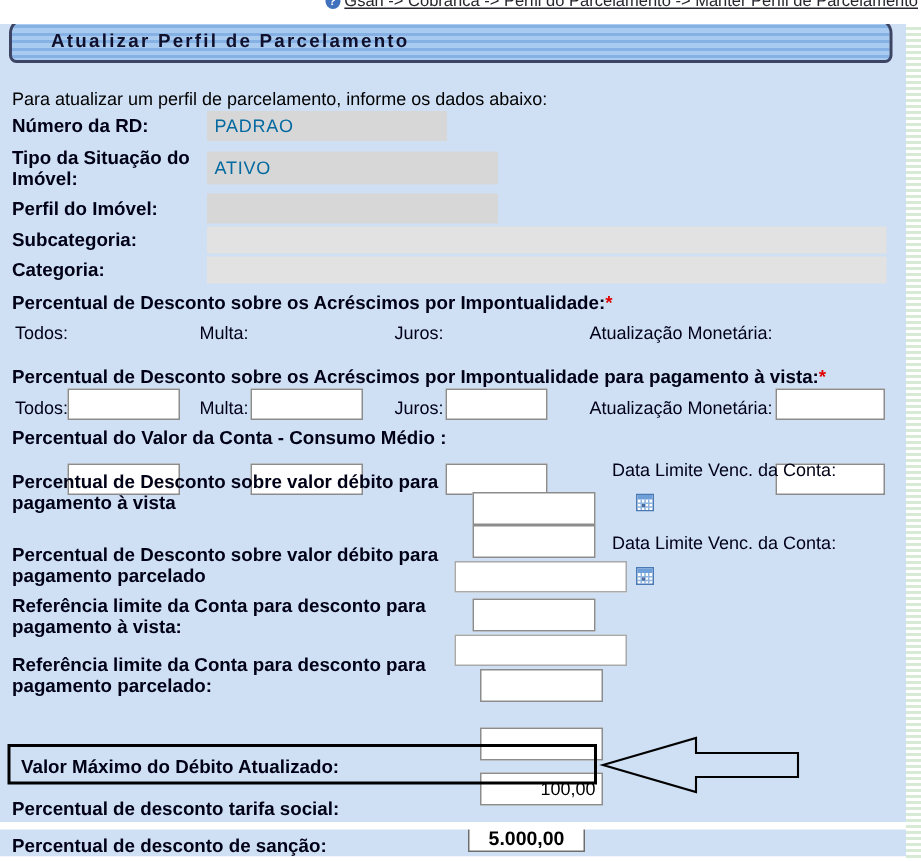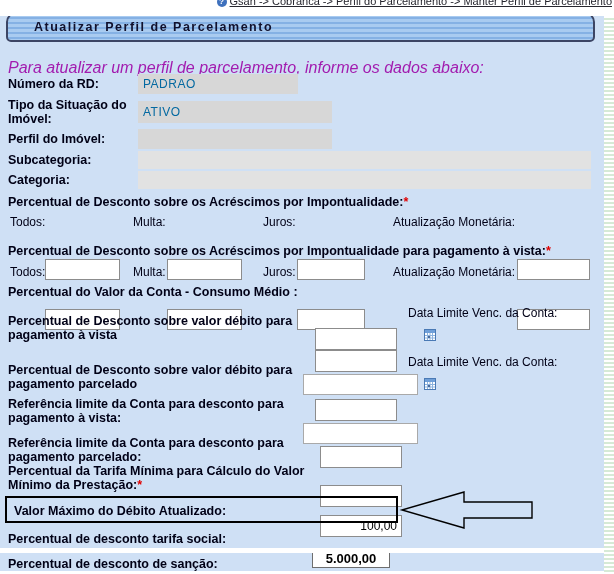--- a/index.html
+++ b/index.html
@@ -15,21 +15,21 @@
   .stripe-col { position:absolute; left:604px; top:8px; width:10px; height:566px;
     background:repeating-linear-gradient(180deg,#ffffff 0 2px,#d6ead6 2px 4px); }
 
   .title-bar { position:absolute; left:6px; top:12px; width:589px; height:30px;
     border:2px solid #3c4564; border-radius:10px 10px 5px 5px; box-sizing:border-box;
     background:repeating-linear-gradient(180deg,#a9cbf0 0 3px,#85b1e4 3px 5px); }
   .title-text { position:absolute; left:26px; top:6px; font-size:12.5px; font-weight:bold; letter-spacing:1.5px; color:#10102c; }
 
   .lbl { position:absolute; font-size:12.5px; font-weight:bold; color:#000016; line-height:14px; white-space:pre-line; }
   .inl { position:absolute; font-size:12px; font-weight:normal; color:#000016; }
-  .instr { position:absolute; font-size:16px; color:#a21caf;font-style:italic; }
+  .instr { position:absolute; font-size:12px; color:#000000; }
   .date-lbl { position:absolute; font-size:12px; font-weight:normal; color:#000016; }
   .req { color:#e00000; font-weight:bold; }
 
   .ro-field { position:absolute; background:#d7d7d7; font-size:12px; letter-spacing:0.5px; color:#0369a1; padding-left:5px; box-sizing:border-box; }
   .ro-light { background:#e2e2e2; }
 
   .txt-input { position:absolute; border:1px solid #8c8c8c; background:#ffffff; font-size:12px; padding:0 4px; box-sizing:border-box; font-family:"Liberation Sans",sans-serif;margin-top:48px; }
   .date-input { border-color:#a9a9a9; }
   .val-input { border-color:#6e6e6e; font-size:13px; }
   .right { text-align:right; }
@@ -129,22 +129,20 @@
   </svg>
 
   <div class="lbl" style="left:8px;top:397px;width:300px;">Referência limite da Conta para desconto para
 pagamento à vista:</div>
   <input class="txt-input" style="left: 320px; top: 398px; width: 82px; height: 22px;" value="">
 
   <div class="lbl" style="left:8px;top:436px;width:300px;">Referência limite da Conta para desconto para
 pagamento parcelado:</div>
   <input class="txt-input" style="left: 320px; top: 437px; width: 82px; height: 22px;" value="">
 
-  <div class="lbl" style="left:8px;top:464px;width:310px;"><span>Percentual da Tarifa Mínima para Cálculo do Valor
-Mínimo da Prestação:</span><span class="req">*</span></div>
   <input class="txt-input right" style="left: 320px; top: 467px; width: 82px; height: 22px;" value="100,00">
 
   <div class="hl-box">
     <div class="lbl">Valor Máximo do Débito Atualizado:</div>
     <input class="txt-input val-input center" style="left: 305px; top: 3px; width: 78px; height: 19px;" value="5.000,00">
   </div>
   <svg class="arrow-svg" width="140" height="44" viewBox="0 0 140 44">
     <polygon points="4,22 66,4 66,14 134,14 134,30 66,30 66,40" fill="none" stroke="#000000" stroke-width="1.4"></polygon>
   </svg>
 

